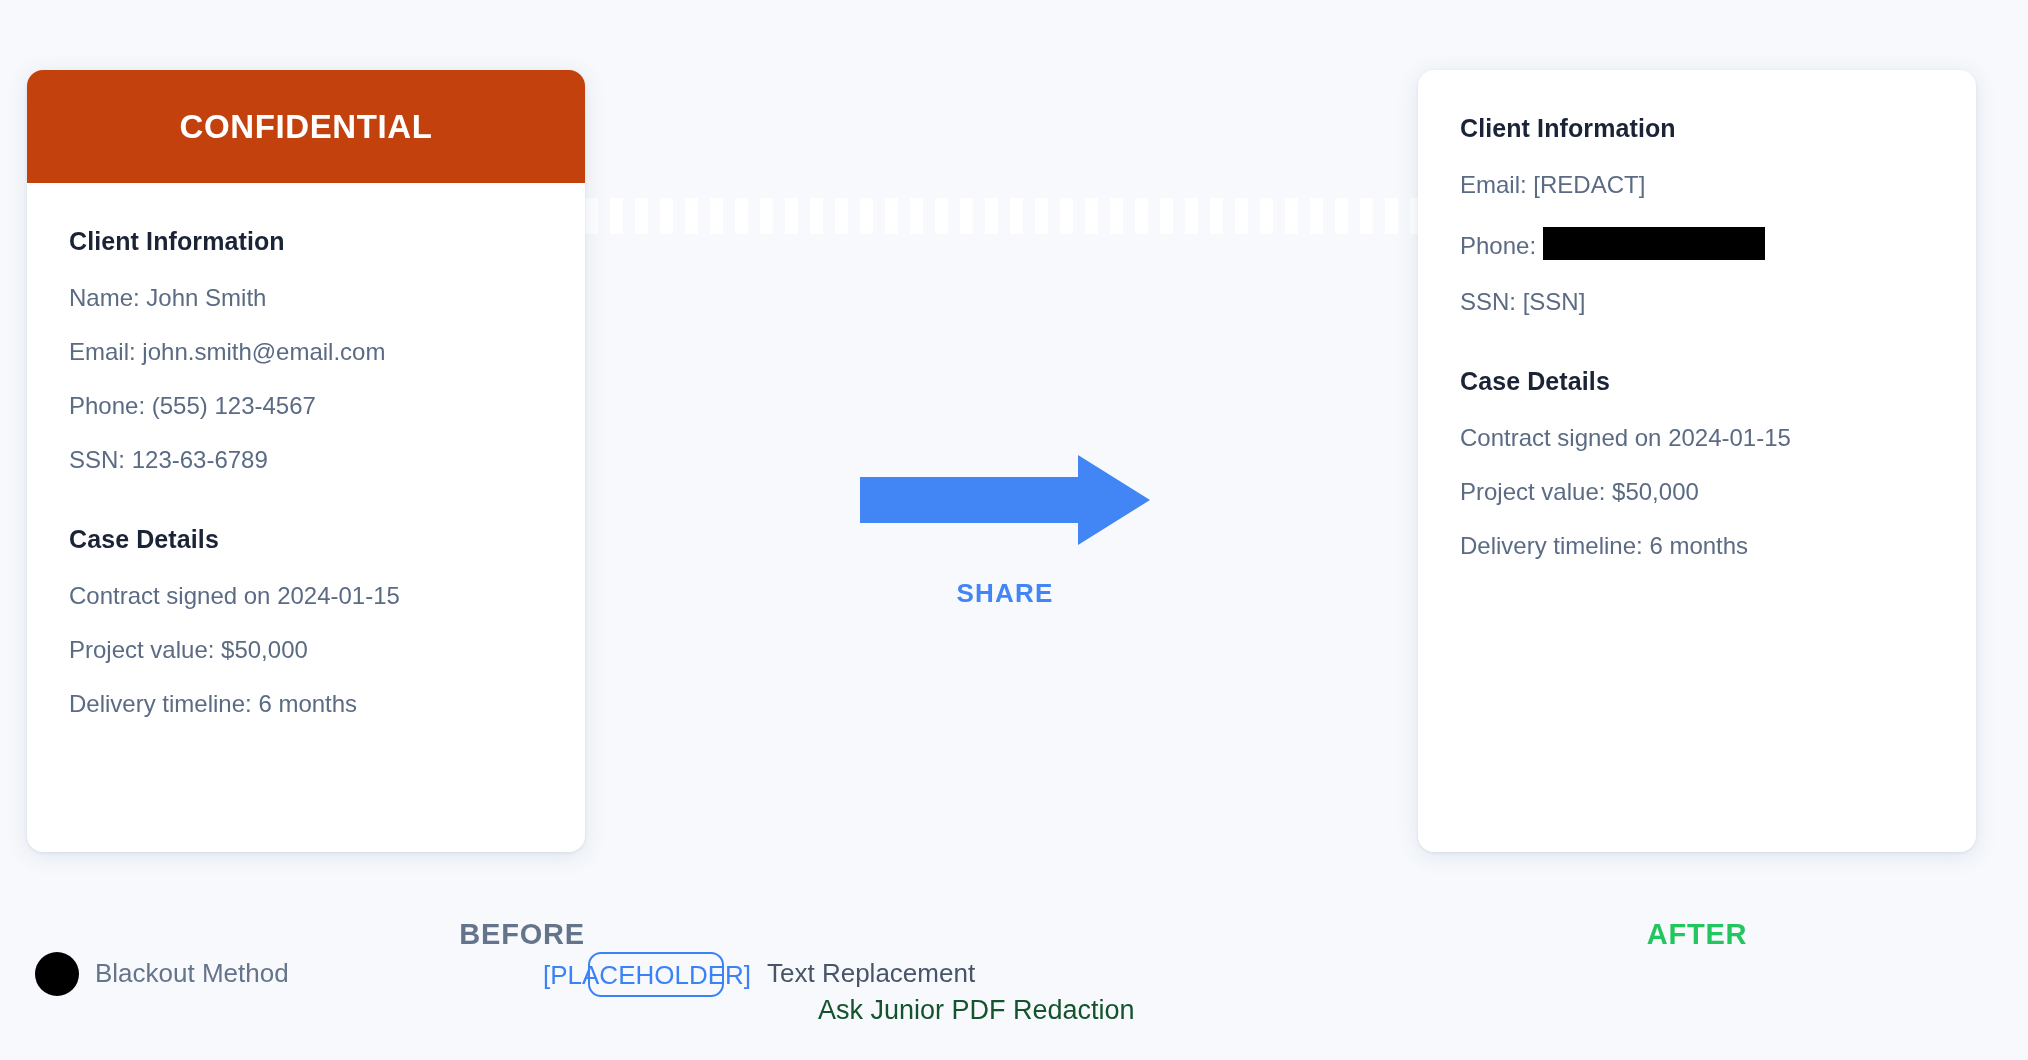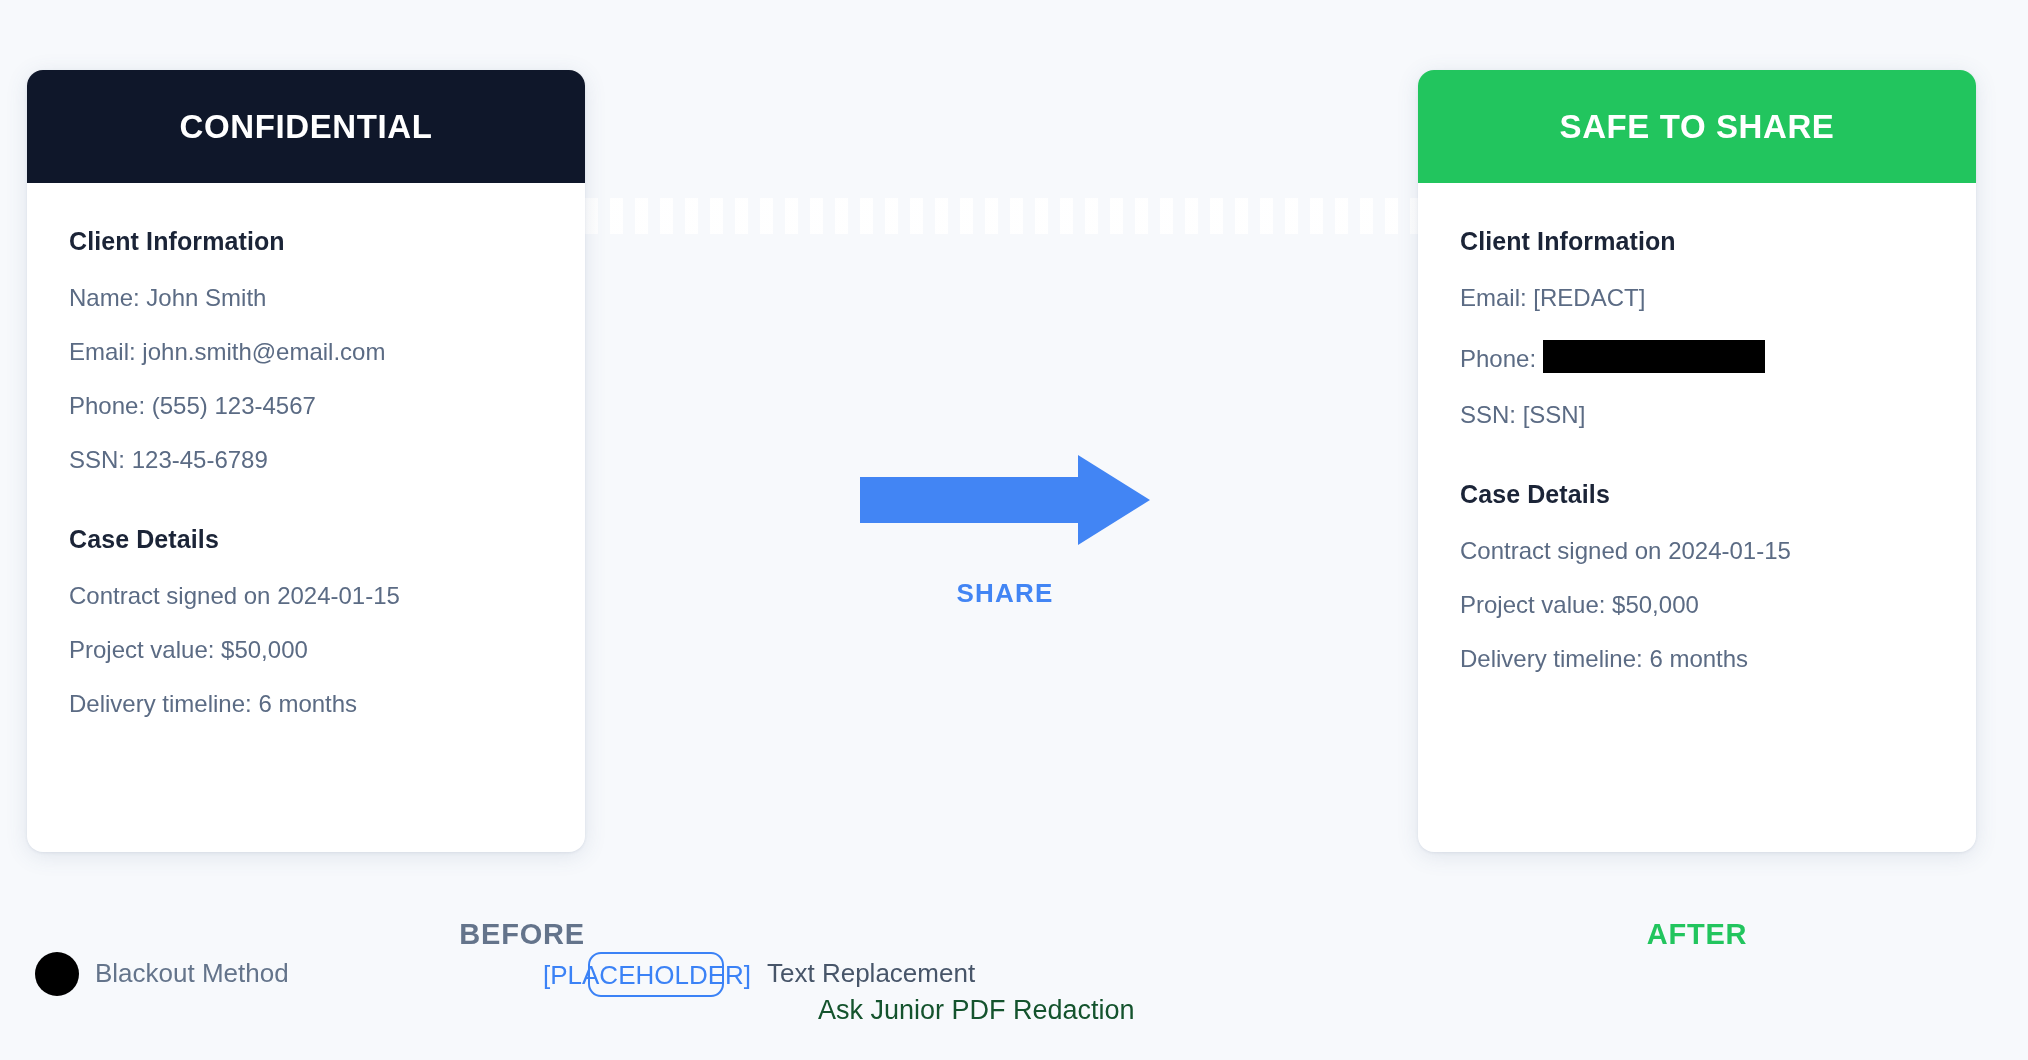--- a/index.html
+++ b/index.html
@@ -56,21 +56,21 @@
     height: 113px;
     flex: 0 0 113px;
     display: flex;
     align-items: center;
     justify-content: center;
     color: #ffffff;
     font-size: 33px;
     font-weight: bold;
     letter-spacing: 0.6px;
   }
-  .card-header.blue  { background: #0f172a; }
+  .card-header.blue  { background: #c2410c; }
   .card-header.green { background: #22c55e; }
 
   .card-body {
     flex: 1 1 auto;
     padding: 44px 42px 0 42px;
     box-sizing: border-box;
   }
 
   .section-title {
     font-size: 25px;
@@ -211,41 +211,38 @@
     <div class="card-header blue">
       <span>CONFIDENTIAL</span>
     </div>
     <div class="card-body">
 
       <div class="section-title">Client Information</div>
 
       <div class="field-row">Name: John Smith</div>
       <div class="field-row">Email: john.smith@email.com</div>
       <div class="field-row">Phone: (555) 123-4567</div>
-      <div class="field-row">SSN: 123-45-6789</div>
+      <div class="field-row">SSN: 123-63-6789</div>
 
       <div class="section-title second">Case Details</div>
 
       <div class="field-row">Contract signed on 2024-01-15</div>
       <div class="field-row">Project value: $50,000</div>
       <div class="field-row">Delivery timeline: 6 months</div>
     </div>
   </div>
 
   <div class="arrow-wrap">
     <svg width="290" height="90" viewBox="0 0 290 90" xmlns="http://www.w3.org/2000/svg">
       <path d="M0,22 L218,22 L218,0 L290,45 L218,90 L218,68 L0,68 Z" fill="#4285f4"></path>
     </svg>
   </div>
   <div class="arrow-label">SHARE</div>
 
   <div class="card right">
-    <div class="card-header green">
-      <span>SAFE TO SHARE</span>
-    </div>
     <div class="card-body">
 
       <div class="section-title">Client Information</div>
 
 
       <div class="field-row">
         <span>Email:</span>
         <span class="placeholder-token">[REDACT]</span>
       </div>
 

